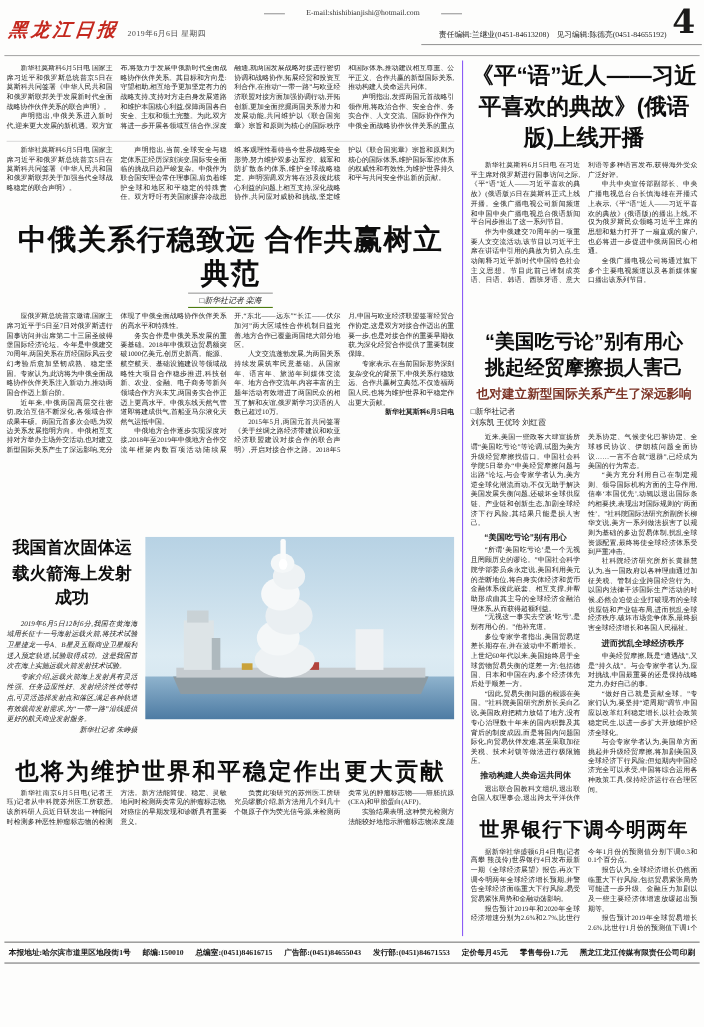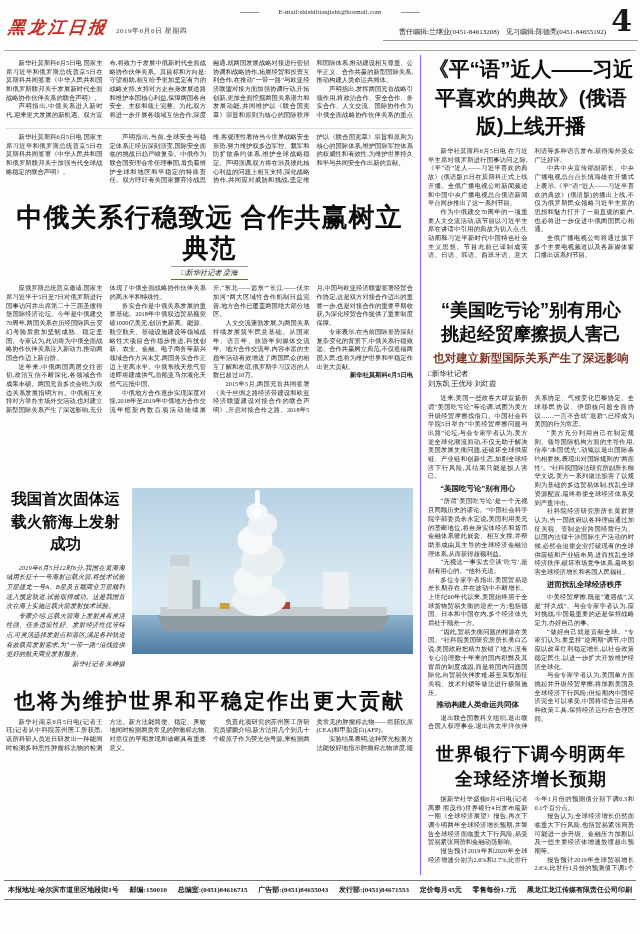--- a/index.html
+++ b/index.html
@@ -220,21 +220,20 @@
         <p>社科院经济研究所所长黄群慧认为,当一国政府以各种理由通过加征关税、管制企业跨国经营行为、以国内法律干涉国际生产活动的时候,必然会迫使企业打破现有的全球供应链和产业链布局,进而扰乱全球经济秩序,破坏市场竞争体系,最终损害全球经济增长和各国人民福祉。</p>
         <div class="subhead">进而扰乱全球经济秩序</div>
         <p>中美经贸摩擦,既是“遭遇战”,又是“持久战”。与会专家学者认为,应对挑战,中国最重要的还是保持战略定力,办好自己的事。</p>
         <p>“做好自己就是贡献全球。”专家们认为,要坚持“逆周期”调节,中国应以改革红利稳定增长,以社会政策稳定民生,以进一步扩大开放维护经济全球化。</p>
         <p>与会专家学者认为,美国单方面挑起并升级经贸摩擦,将加剧美国及全球经济下行风险;但短期内中国经济完全可以承受,中国将综合运用各种政策工具,保持经济运行在合理区间。</p>
 
       </div>
 
       <div class="hl b3-head">
         <div>世界银行下调今明两年</div>
-        <div>全球经济增长预期</div>
       </div>
       <div class="body-txt cols2 h-b3">
         <p>据新华社华盛顿6月4日电(记者高攀 熊茂伶)世界银行4日发布最新一期《全球经济展望》报告,再次下调今明两年全球经济增长预期,并警告全球经济面临重大下行风险,易受贸易紧张局势和金融动荡影响。</p>
         <p>报告预计2019年和2020年全球经济增速分别为2.6%和2.7%,比世行今年1月份的预测值分别下调0.3和0.1个百分点。</p>
         <p>报告认为,全球经济增长仍然面临重大下行风险,包括贸易紧张局势可能进一步升级、金融压力加剧以及一些主要经济体增速放缓超出预期等。</p>
         <p>报告预计2019年全球贸易增长2.6%,比世行1月份的预测值下调1个百分点,为2008年全球金融危机以来最低增速。</p>
 
       </div>
     </div>
   </div>

